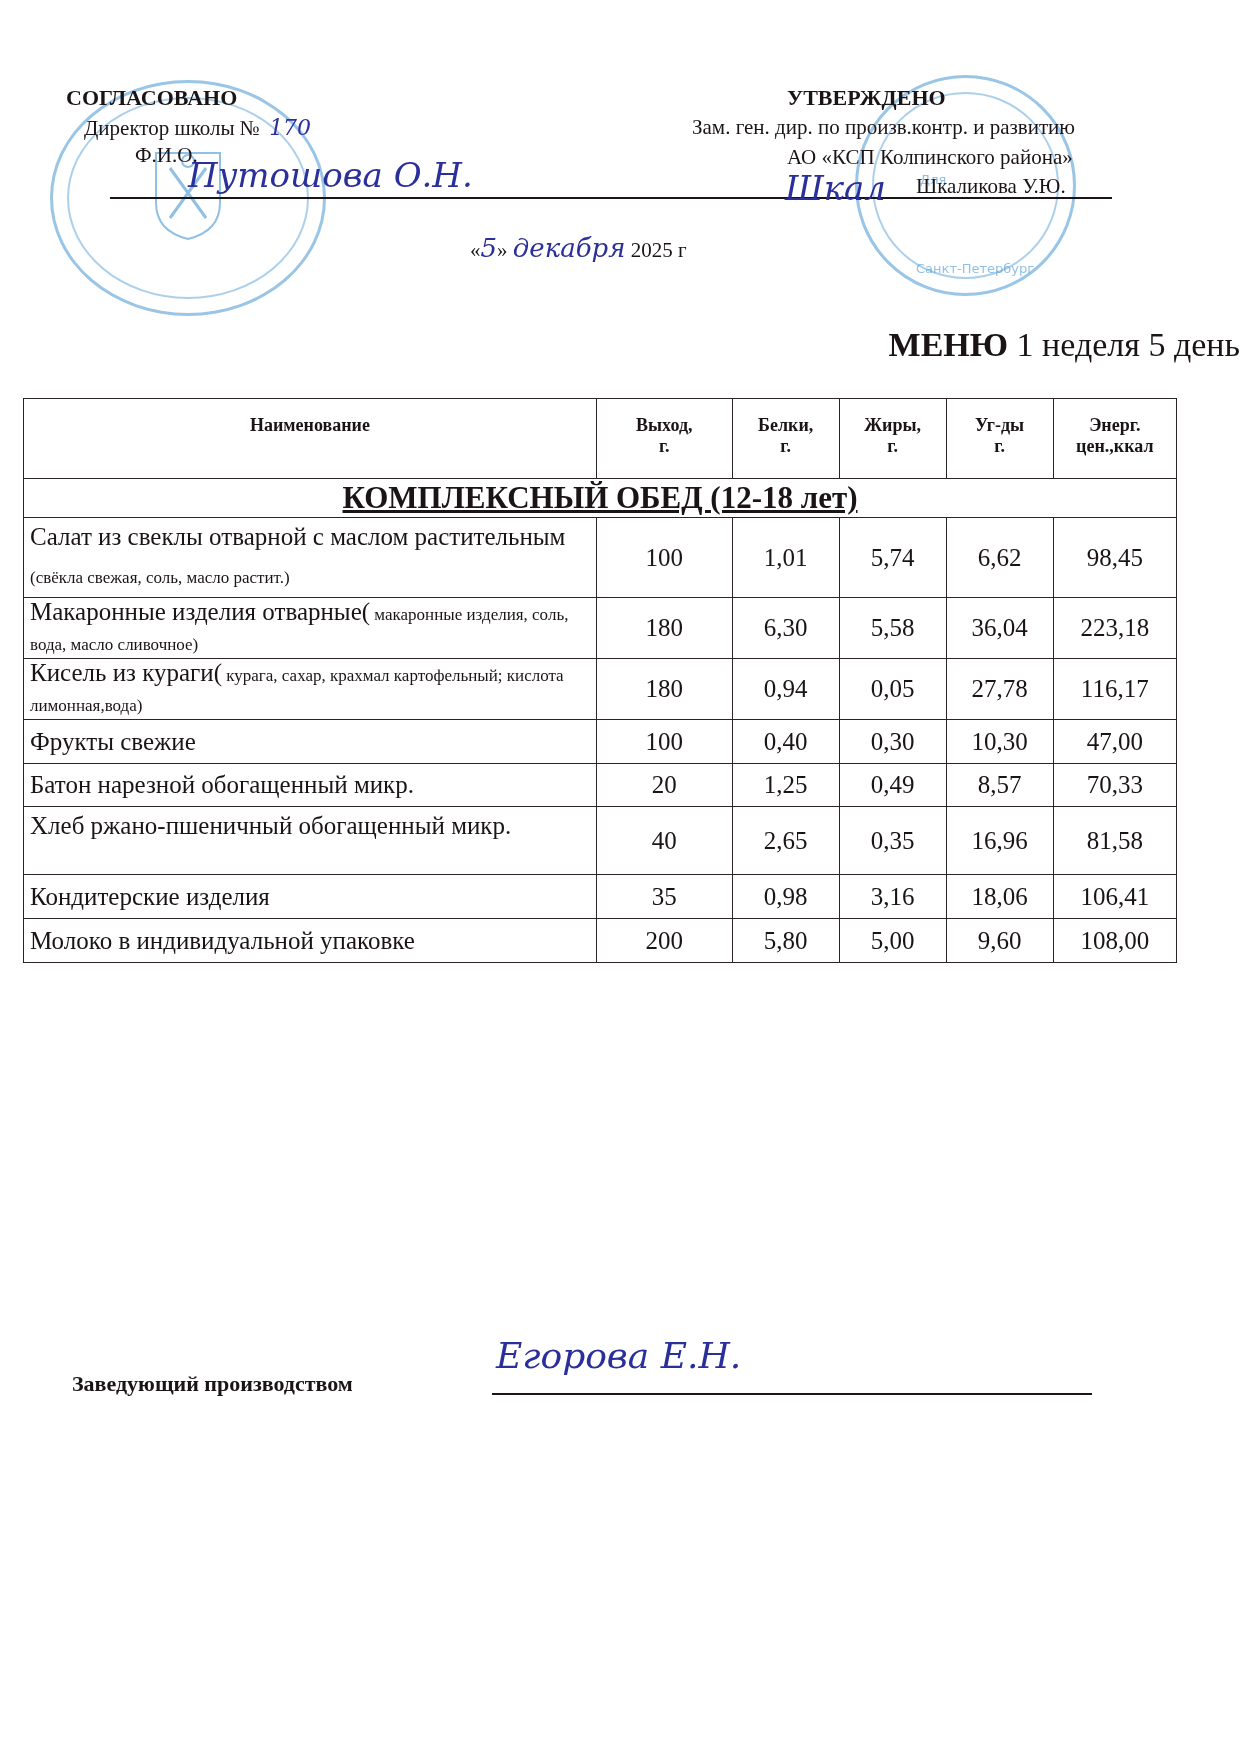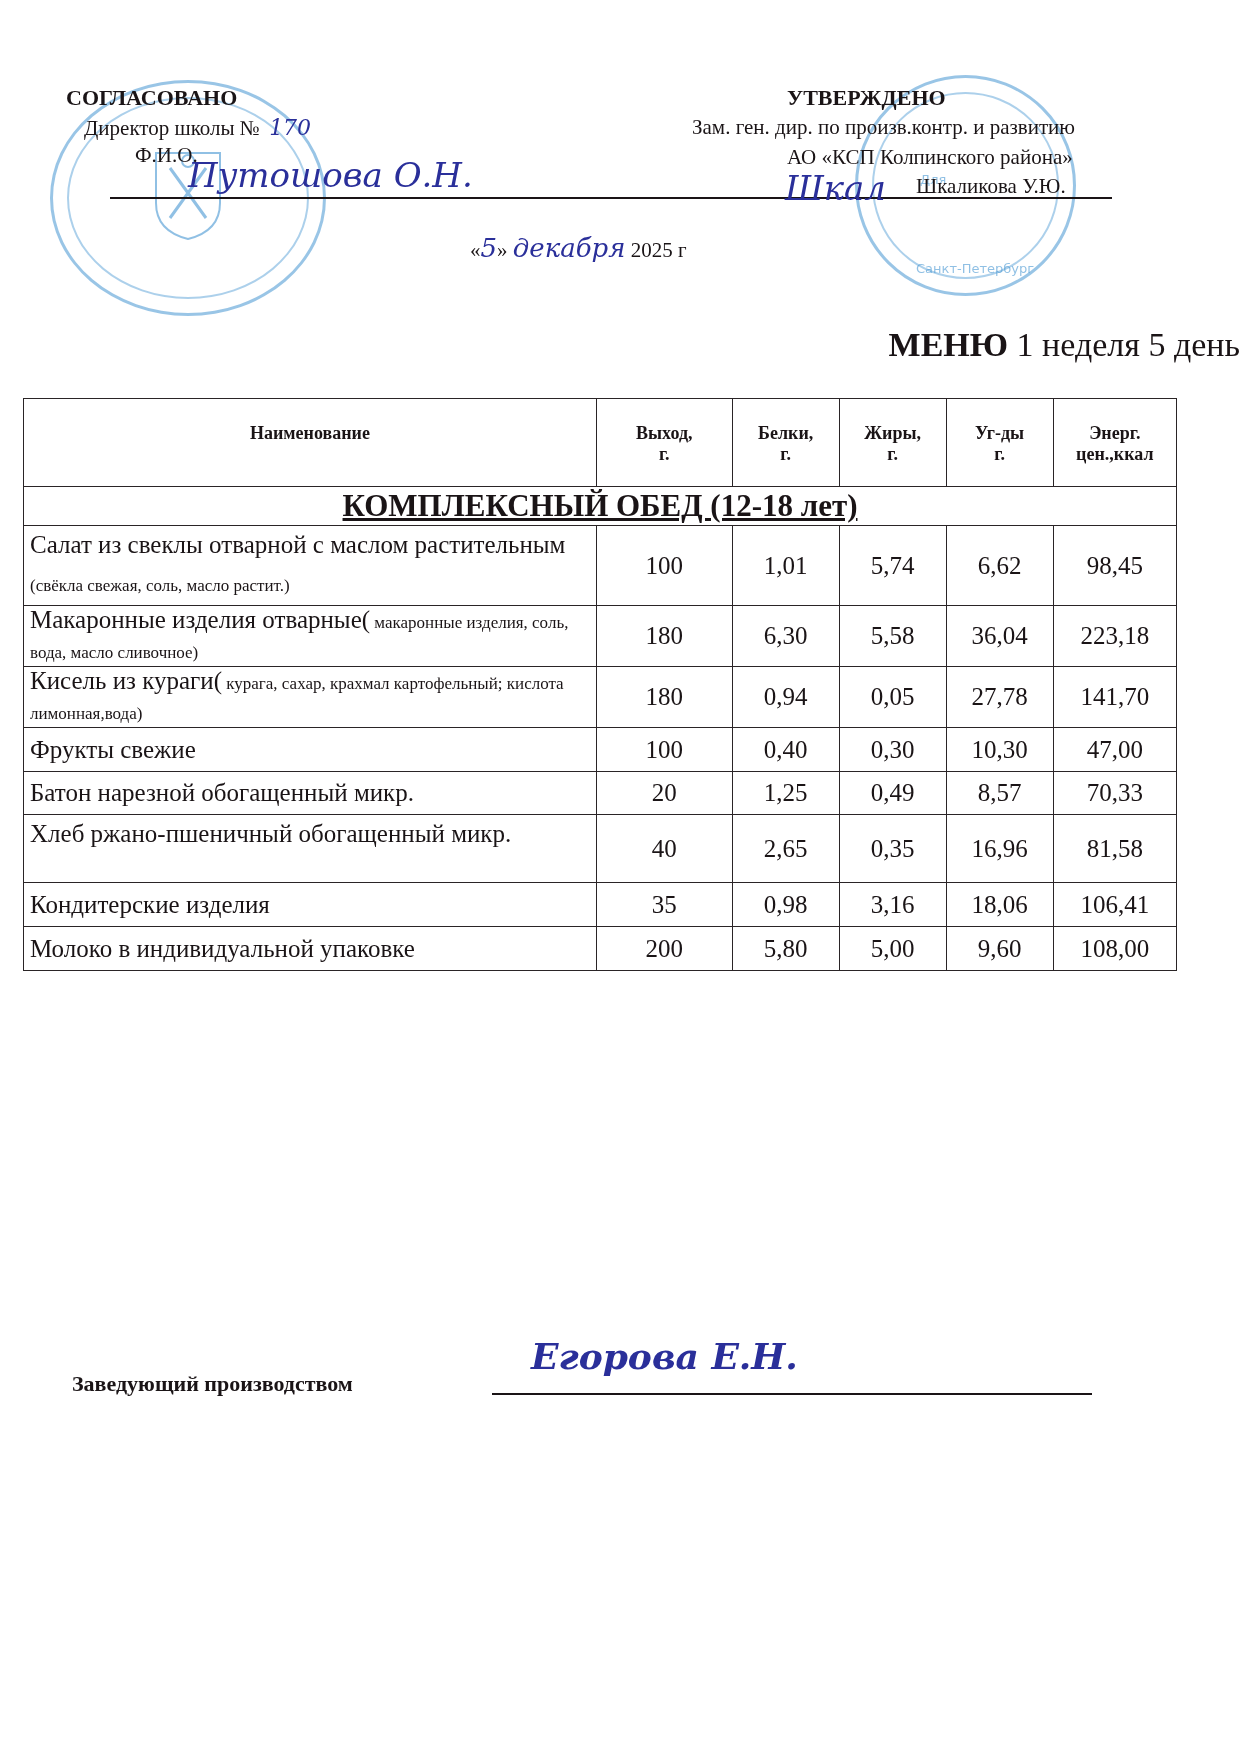--- a/index.html
+++ b/index.html
@@ -12,21 +12,21 @@
   .sig { position: absolute; font-family: "DejaVu Serif", serif; font-style: italic; color: #2a2f9a; }
   .hdr-bold { font-weight: bold; font-size: 22px; }
   .hdr-line { font-size: 21px; }
   .rule { position: absolute; height: 2px; background: #1a1416; }
 
   #menu-title { position: absolute; top: 326px; left: 0; width: 1240px; text-align: right; font-size: 34px; }
   #menu-title b { font-weight: bold; }
 
   table.menu { position: absolute; left: 23px; top: 398px; width: 1154px; border-collapse: collapse; table-layout: fixed; }
   table.menu td, table.menu th { border: 1.5px solid #2a2426; padding: 0 6px; }
-  table.menu th { font-weight: bold; font-size: 18px; vertical-align: top; padding-top: 24px; height: 63px; text-align: center; }
+  table.menu th { font-weight: bold; font-size: 18px; vertical-align: top; padding-top: 16px; height: 63px; text-align: center; }
   .col-name { width: 557px; }
   .col-yield { width: 132px; }
   .col-n { width: 104px; }
   .col-e { width: 120px; }
   .section td { text-align: center; font-weight: bold; font-size: 31px; height: 38px; }
   .section span { text-decoration: underline; }
   td.name { font-size: 25px; line-height: 38px; text-align: left; vertical-align: top; padding-left: 10px; }
   td.name small { font-size: 17px; }
   td.num { font-size: 25px; text-align: center; vertical-align: middle; margin-left: 32px; }
   td.num.bottom { vertical-align: bottom; padding-bottom: 2px; }
@@ -116,21 +116,21 @@
       <td class="num">5,58</td>
       <td class="num">36,04</td>
       <td class="num">223,18</td>
     </tr>
     <tr style="height:58px;">
       <td class="name" style="line-height:27px;"><span>Кисель из кураги(</span><small> курага, сахар, крахмал картофельный; кислота лимонная,вода)</small></td>
       <td class="num">180</td>
       <td class="num">0,94</td>
       <td class="num">0,05</td>
       <td class="num">27,78</td>
-      <td class="num">141,70</td>
+      <td class="num">116,17</td>
     </tr>
     <tr style="height:44px;">
       <td class="name" style="vertical-align:middle;"><span>Фрукты свежие</span></td>
       <td class="num">100</td>
       <td class="num">0,40</td>
       <td class="num">0,30</td>
       <td class="num">10,30</td>
       <td class="num">47,00</td>
     </tr>
     <tr style="height:43px;">
@@ -162,14 +162,14 @@
       <td class="num">200</td>
       <td class="num">5,80</td>
       <td class="num">5,00</td>
       <td class="num">9,60</td>
       <td class="num">108,00</td>
     </tr>
   </tbody>
 </table>
 
 <div class="footer-label">Заведующий производством</div>
-<div class="sig" style="left:531px; top:1335px; font-size:36px;font-weight:bold;">Егорова Е.Н.</div>
+<div class="sig" style="left:496px; top:1335px; font-size:36px;">Егорова Е.Н.</div>
 <div class="rule" style="left:492px; top:1393px; width:600px;"></div>
 
 </body></html>

